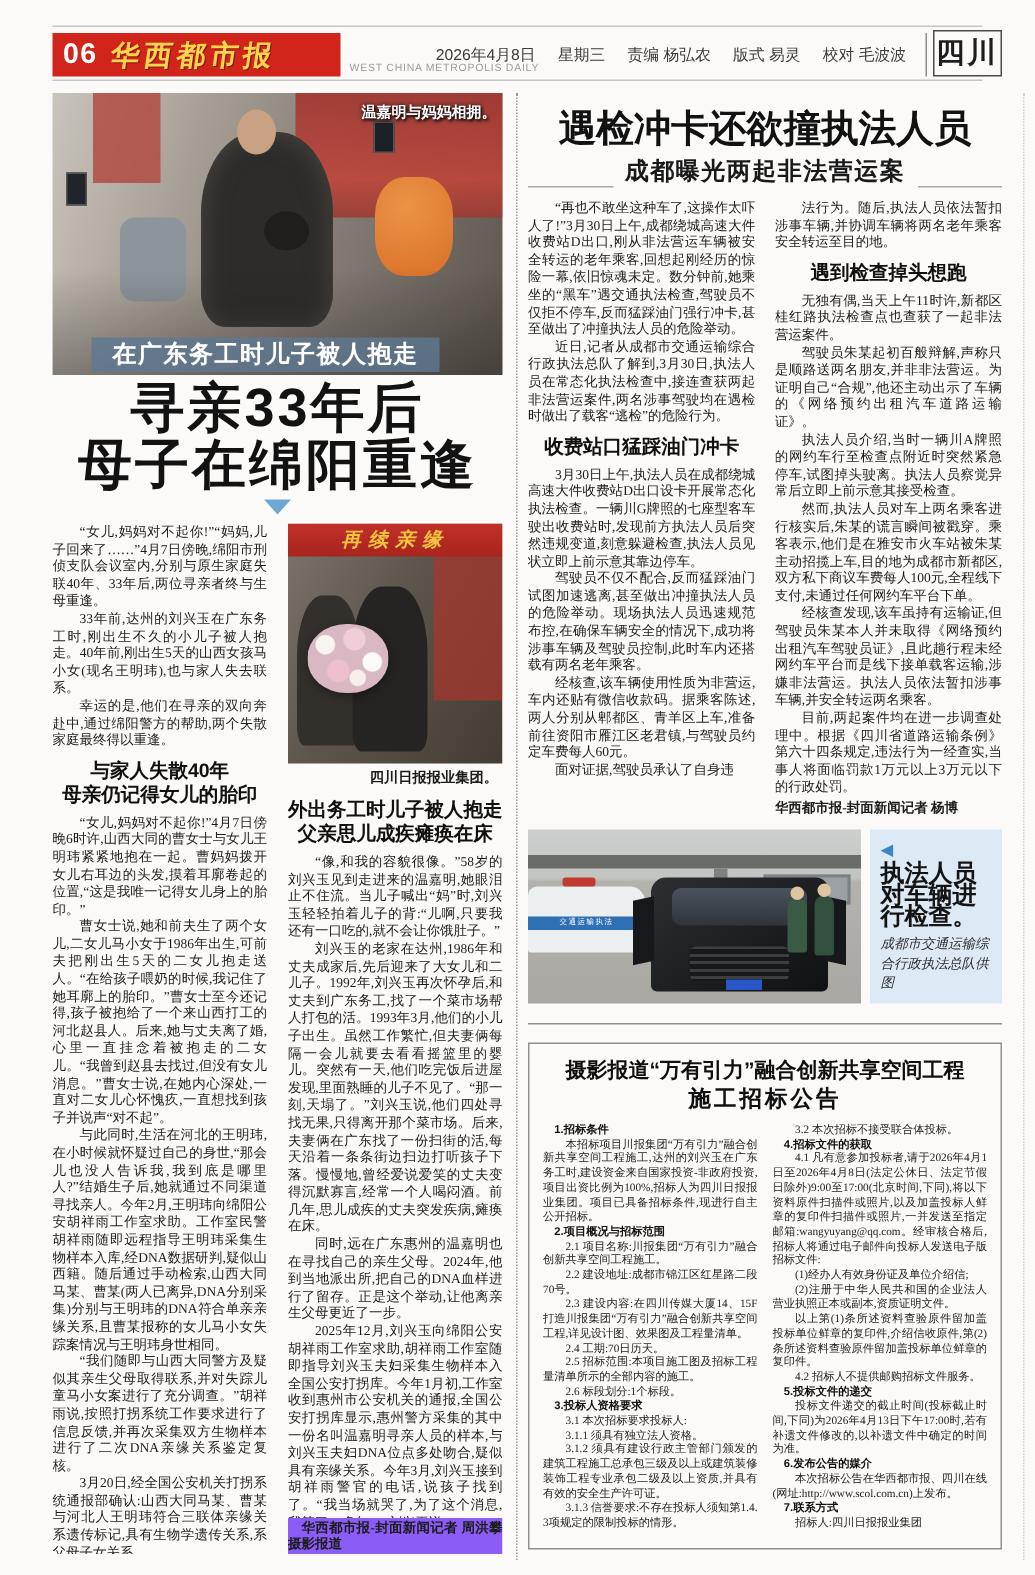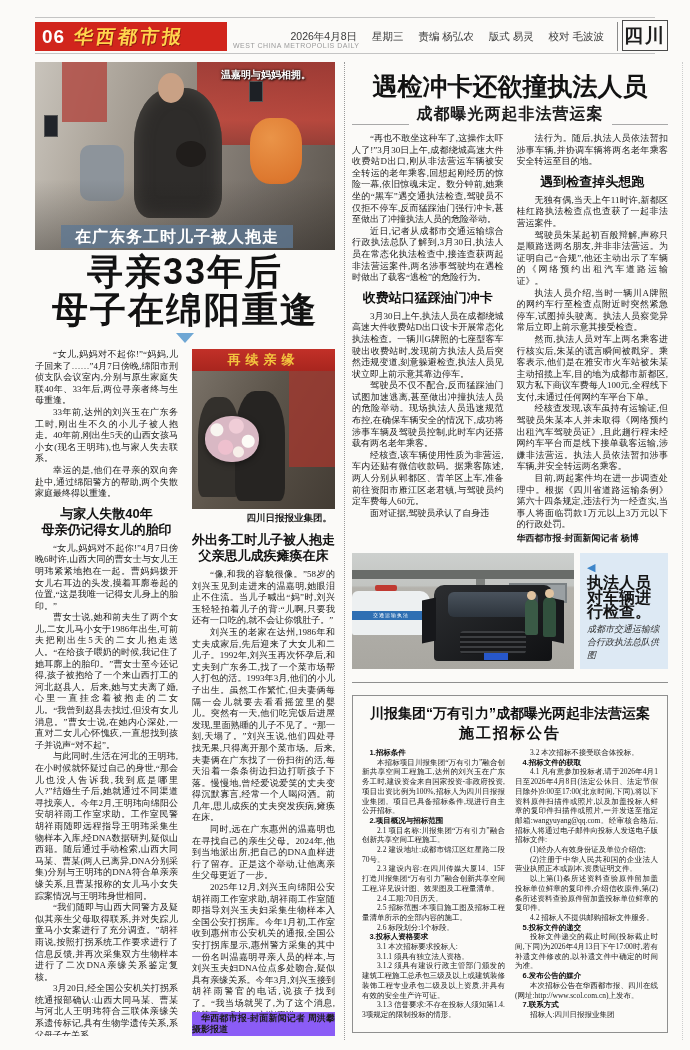--- a/index.html
+++ b/index.html
@@ -28,31 +28,31 @@
   .ph-banner-red{position:absolute;right:0;top:0;width:46%;height:44%;background:linear-gradient(180deg,#a23630,#bf453a 70%,#9c3b33);opacity:.9;}
   .ph-banner-red2{position:absolute;left:9%;top:0;width:15%;height:32%;background:#b0463e;opacity:.8;}
   .ph-man{position:absolute;left:33%;top:14%;width:88px;height:130px;background:#2e2c2a;border-radius:42% 42% 18% 18%;box-shadow:inset 0 0 18px #4a4743;}
   .ph-head1{position:absolute;left:41%;top:6%;width:26px;height:30px;background:#c9a185;border-radius:50%;}
   .ph-head2{position:absolute;left:47%;top:42%;width:30px;height:26px;background:#201d1b;border-radius:50%;}
   .ph-vest{position:absolute;right:11%;top:30%;width:52px;height:66px;background:radial-gradient(circle at 40% 30%,#ea9448,#d96f27);border-radius:38%;}
   .ph-chair{position:absolute;left:15%;top:44%;width:44px;height:56px;background:#8d949b;border-radius:10px;}
   .ph-phone1{position:absolute;left:3%;top:28%;width:12px;height:20px;background:#21242a;border:1px solid #555;}
   .ph-phone2{position:absolute;right:24%;top:10%;width:12px;height:19px;background:#1d2025;border:1px solid #555;}
   .ph-vig{position:absolute;left:0;bottom:0;width:100%;height:38%;background:linear-gradient(180deg,rgba(20,18,16,0),rgba(24,22,20,.35));}
-  .ov-cap{position:absolute;top:6px;right:24px;color:#fff;font-size:10px;font-weight:bold;text-shadow:0 0 3px rgba(0,0,0,.9),1px 1px 2px rgba(0,0,0,.9);padding-left:24px;}
+  .ov-cap{position:absolute;top:6px;right:4px;color:#fff;font-size:10px;font-weight:bold;text-shadow:0 0 3px rgba(0,0,0,.9),1px 1px 2px rgba(0,0,0,.9);padding-left:24px;}
   .kicker{position:absolute;bottom:2px;left:26px;width:232px;height:23px;background:rgba(95,120,146,.8);color:#fff;font-family:"Liberation Sans",sans-serif;font-weight:700;font-size:16px;line-height:23px;text-align:center;letter-spacing:1px;}
   .headline{margin-top:3px;text-align:center;font-family:"Liberation Sans",sans-serif;font-weight:900;color:#121212;}
   .headline div{font-size:36px;line-height:38px;letter-spacing:2px;}
   .tri{width:0;height:0;margin:4px auto 0;border-left:9px solid transparent;border-right:9px solid transparent;border-top:10px solid #6fa7d4;}
   .cols{display:flex;gap:14px;margin-top:6px;height:687px;overflow:hidden;}
   .col{width:143px;overflow:hidden;position:relative;}
   .col p,.col2 p{font-size:9px;line-height:11.6px;margin:0;text-align:justify;text-indent:2em;word-break:break-all;color:#1b1b1b;}
   h3.sub,h4.sub{font-family:"Liberation Sans",sans-serif;font-weight:800;font-size:13px;line-height:16px;text-align:center;margin:6px 0 5px;color:#101010;}
   .photo-bouquet{width:143px;height:160px;background:linear-gradient(120deg,#7e766c 0%,#5d554b 45%,#433c34 100%);}
-  .bq-banner{position:absolute;top:0;left:0;width:100%;height:22px;background:linear-gradient(180deg,#c23028,#a8251e);color:#f3c53f;font-family:"Liberation Sans",sans-serif;font-weight:800;font-size:13px;line-height:22px;text-align:center;letter-spacing:5px;}
+  .bq-banner{position:absolute;top:0;left:0;width:100%;height:22px;background:linear-gradient(180deg,#c23028,#a8251e);color:#f3c53f;font-family:"Liberation Sans",sans-serif;font-weight:800;font-size:13px;line-height:22px;text-align:center;letter-spacing:5px;font-style:italic;}
   .bq-wall{position:absolute;right:0;top:22px;width:32%;height:60%;background:#a5372e;opacity:.75;}
   .bq-fig1{position:absolute;left:30%;top:26%;width:50px;height:110px;background:#262422;border-radius:40% 40% 12% 12%;}
   .bq-fig2{position:absolute;left:4%;top:30%;width:42px;height:100px;background:#33302c;border-radius:40% 40% 12% 12%;}
   .bq-flowers{position:absolute;left:9%;top:42%;width:54px;height:46px;border-radius:48%;background:#d9b8c4;background-image:radial-gradient(circle at 22% 30%,#f8f5f0 0 6px,transparent 7px),radial-gradient(circle at 58% 22%,#f0cdd7 0 7px,transparent 8px),radial-gradient(circle at 80% 55%,#fdfbf7 0 6px,transparent 7px),radial-gradient(circle at 38% 68%,#eec0ce 0 7px,transparent 8px),radial-gradient(circle at 62% 78%,#f7efe9 0 5px,transparent 6px);box-shadow:0 2px 6px rgba(0,0,0,.4);}
   .pcap{font-size:9.5px;font-weight:bold;text-align:right;padding:3px 3px 1px 0;}
   .byline-pin{position:absolute;bottom:0;left:0;right:0;background:#8b5cf6;font-weight:bold;font-size:9px;line-height:11.6px;text-indent:1em;padding-top:1px;text-align:justify;word-break:break-all;}
 
   
   .right-story{position:absolute;left:352px;top:62px;width:316px;height:978px;}
   .rhead{margin-top:6px;text-align:center;font-family:"Liberation Sans",sans-serif;font-weight:900;font-size:25px;line-height:36px;letter-spacing:0;color:#121212;white-space:nowrap;}
@@ -232,21 +232,21 @@
       <div class="capbox">
         <div class="arr">◀</div>
         <div class="capb">执法人员对车辆进行检查。</div>
         <div class="capc">成都市交通运输综合行政执法总队供图</div>
       </div>
     </div>
     <div class="divider"></div>
 
     <div class="tender">
       <div class="t-title">
-        <div class="t1">川报集团“万有引力”成都曝光两起非法营运案</div>
+        <div class="t1">摄影报道“万有引力”融合创新共享空间工程</div>
         <div class="t2">施工招标公告</div>
       </div>
       <div class="tcols">
         <div class="tcol">
           <p class="th">1.招标条件</p>
           <p>本招标项目川报集团“万有引力”融合创新共享空间工程施工,达州的刘兴玉在广东务工时,建设资金来自国家投资-非政府投资,项目出资比例为100%,招标人为四川日报报业集团。项目已具备招标条件,现进行自主公开招标。</p>
           <p class="th">2.项目概况与招标范围</p>
           <p>2.1 项目名称:川报集团“万有引力”融合创新共享空间工程施工。</p>
           <p>2.2 建设地址:成都市锦江区红星路二段70号。</p>
           <p>2.3 建设内容:在四川传媒大厦14、15F打造川报集团“万有引力”融合创新共享空间工程,详见设计图、效果图及工程量清单。</p>

